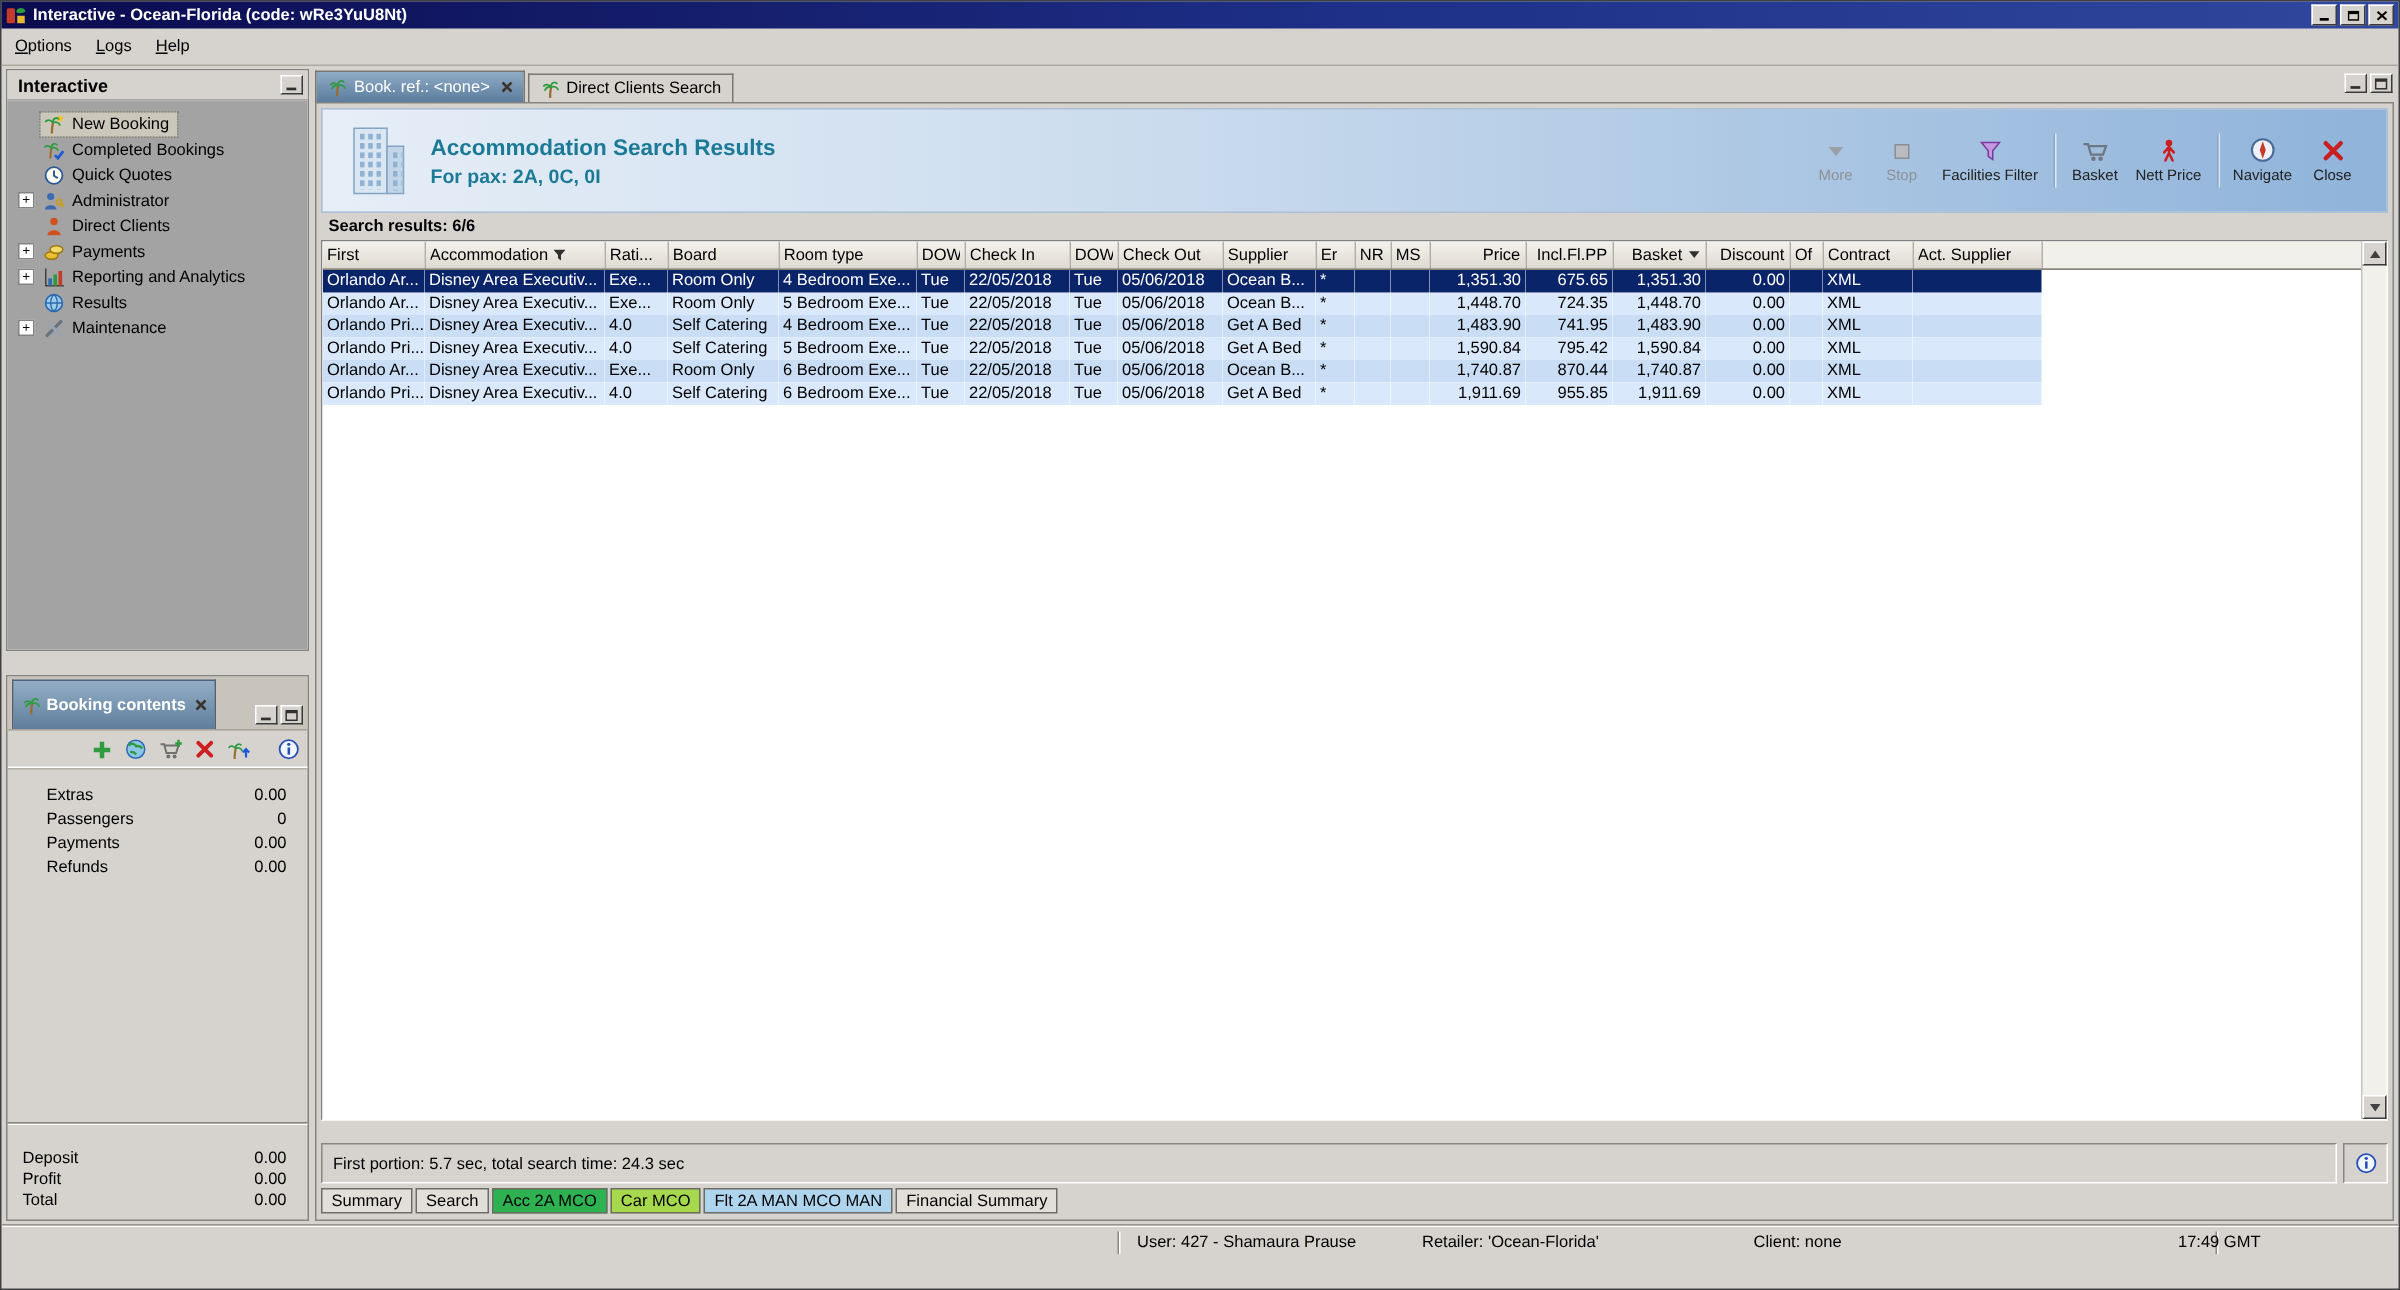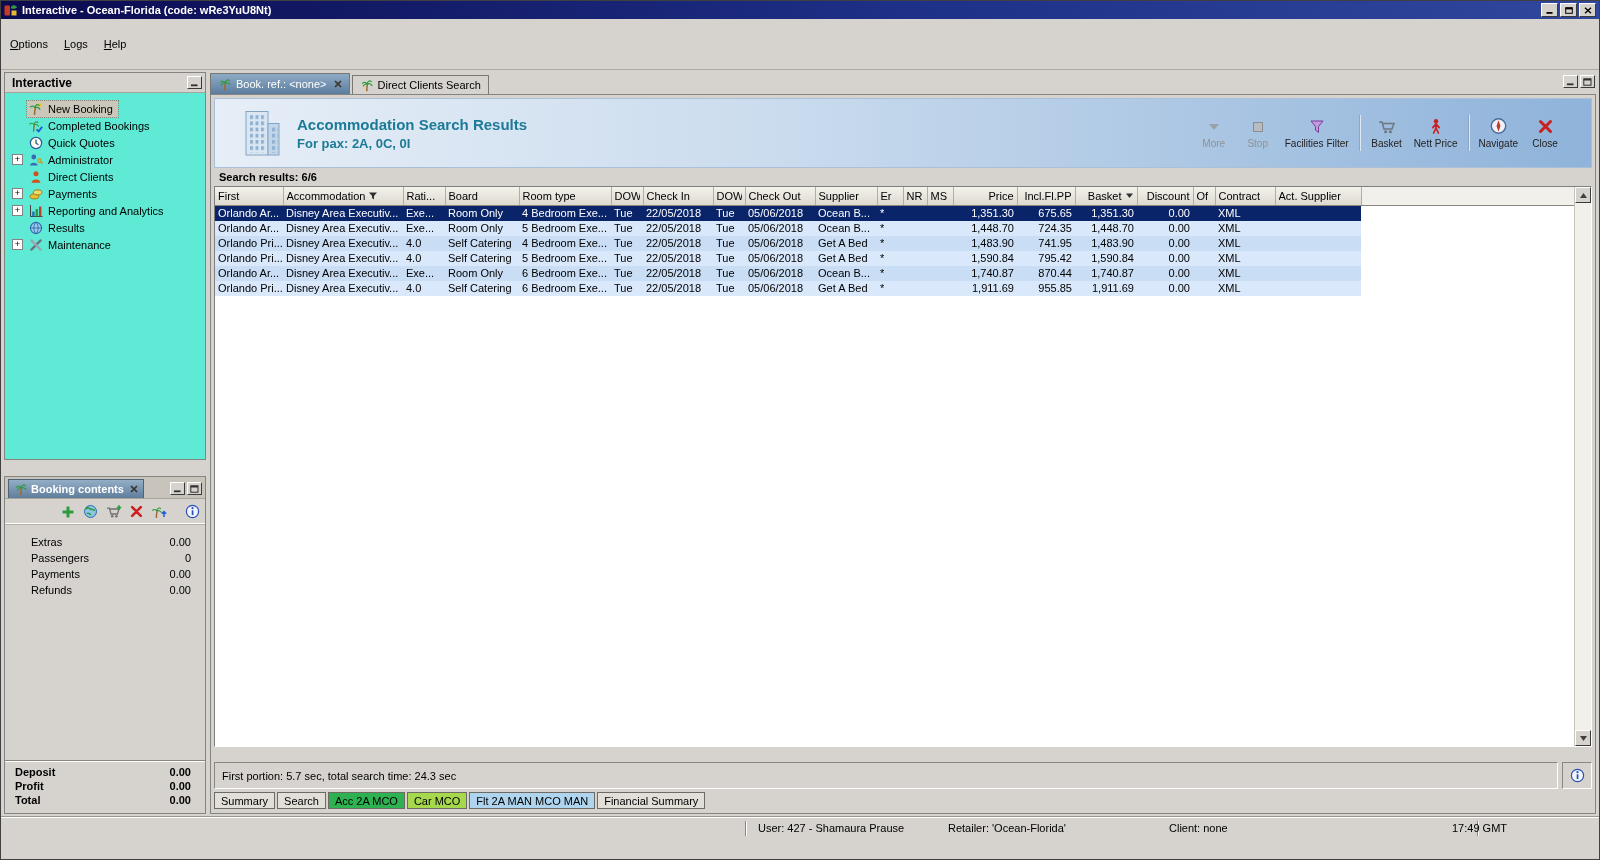--- a/index.html
+++ b/index.html
@@ -7,61 +7,61 @@
 body{font-family:"Liberation Sans","DejaVu Sans",sans-serif;font-size:11px;color:#000;background:#d6d3ce}
 .icon{display:inline-flex;align-items:center;justify-content:center;line-height:0}
 .window{width:1600px;height:860px;display:flex;flex-direction:column;background:#d6d3ce;border:1px solid #404040}
 
 .titlebar{flex:0 0 18px;background:linear-gradient(90deg,#0b0b4f 0%,#1d2f86 55%,#30479e 100%);display:flex;align-items:center;gap:4px;padding:0 3px;color:#fff}
 .title-text{flex:1;font-weight:bold;font-size:11px;white-space:nowrap;overflow:hidden}
 .win-btns{display:flex;gap:2px}
 .win-btn{width:17px;height:14px;background:#d6d3ce;border:1px solid;border-color:#fff #3a3a3a #3a3a3a #fff;display:inline-flex;align-items:center;justify-content:center;padding:0}
 
 .menubar{flex:0 0 21px;display:flex;align-items:center;padding-left:1px;border-bottom:1px solid #aeaaa2}
-.menu-item{display:inline-block;padding:19px 8px}
+.menu-item{display:inline-block;padding:6px 8px}
 .menu-item::first-letter{text-decoration:underline}
 
 .body{flex:1;display:flex;gap:4px;padding:2px 3px;min-height:0}
 .left-col{flex:0 0 202px;display:flex;flex-direction:column;gap:16px;min-height:0}
 .panel-border{border:1px solid #848480}
 .interactive-panel{flex:0 0 388px;display:flex;flex-direction:column;background:#fff;min-height:0}
 .ip-header{flex:0 0 20px;background:#d6d3ce;border-bottom:1px solid #a8a49c;display:flex;align-items:center;padding:0 3px 0 7px;font-weight:bold;font-size:12px}
 .ip-header .spacer{flex:1}
 .tiny-btn{width:15px;height:13px;background:#d6d3ce;border:1px solid;border-color:#fff #3a3a3a #3a3a3a #fff;display:inline-flex;align-items:center;justify-content:center;padding:0}
-.tree{flex:1;background:#5eead4;padding-top:7px;overflow:hidden}
+.tree{flex:1;background:#a3a3a3;padding-top:7px;overflow:hidden}
 .tree-row{height:17px;display:flex;align-items:center;padding-left:7px}
 .exp-slot{width:15px;display:inline-flex;align-items:center;flex:0 0 15px}
 .expander{width:11px;height:11px;border:1px solid #848284;background:#fff;font-size:9px;line-height:9px;text-align:center;color:#000}
 .tree-hl{display:inline-flex;align-items:center;gap:5px;padding:1px 5px 1px 2px}
 .tree-hl.selected{background:#cbc7ba;outline:1px dotted #8a8678}
 .tree-label{white-space:nowrap}
 
 .booking-panel{flex:1;display:flex;flex-direction:column;background:#d6d3ce;min-height:0}
 .bc-header{flex:0 0 21px;display:flex;align-items:flex-end;gap:2px;background:#c8c4bc;padding:2px 3px 0 3px;border-bottom:1px solid #a8a49c}
-.bc-tab{display:inline-flex;align-items:center;gap:4px;height:19px;padding:2px 5px;background:linear-gradient(#93aec6,#5f7e9c);border:1px solid #4e627a;border-bottom:none;color:#fff;font-weight:bold}
+.bc-tab{display:inline-flex;align-items:center;gap:4px;height:19px;padding:16px 5px;background:linear-gradient(#93aec6,#5f7e9c);border:1px solid #4e627a;border-bottom:none;color:#fff;font-weight:bold}
 .bc-head-btns{margin-left:auto;display:flex;gap:2px;padding-bottom:3px}
 .bc-toolbar{flex:0 0 26px;display:flex;align-items:center;gap:8px;padding-left:56px;border-bottom:1px solid #b4b0a8;box-shadow:inset 0 -1px 0 #fff}
 .bc-info-gap{margin-left:10px}
 .bc-list{padding:9px 8px 0 26px}
 .bc-row{display:flex;height:16px;align-items:center}
 .bc-lbl{flex:1;white-space:nowrap}
 .bc-val{padding-right:6px}
 .bc-spacer{flex:1}
-.bc-totals{border-top:1px solid #8a867e;box-shadow:inset 0 1px 0 #fff;padding:4px 8px 6px 10px;font-weight:bold}
+.bc-totals{border-top:1px solid #8a867e;box-shadow:inset 0 1px 0 #fff;padding:16px 8px 6px 10px;font-weight:normal}
 .bc-totals .bc-row{height:14px}
 
 .main-col{flex:1;display:flex;flex-direction:column;min-width:0;min-height:0}
 .main-tabbar{flex:0 0 22px;display:flex;align-items:flex-end;position:relative}
 .main-tab{display:inline-flex;align-items:center;gap:5px;padding:0 7px;border:1px solid #7a7670;border-bottom:none;margin-right:2px;height:21px;white-space:nowrap}
 .main-tab.active{background:linear-gradient(#8fabc6,#5c7d9e);color:#fff}
 .main-tab.inactive{background:#d6d3ce;color:#000;height:19px}
 .tab-close{display:inline-flex;margin-left:2px}
 .panel-ctl{position:absolute;right:1px;top:3px;display:flex;gap:2px}
 .main-panel{flex:1;border:1px solid #848480;background:#d6d3ce;display:flex;flex-direction:column;min-height:0;padding:3px 3px 4px 3px}
-.banner{flex:0 0 70px;background:linear-gradient(90deg,#e6eef7 0%,#cbdcee 40%,#8fb3da 100%);border:1px solid #aac0d8;display:flex;align-items:center;gap:12px;padding:0 24px}
+.banner{flex:0 0 70px;background:linear-gradient(90deg,#e6eef7 0%,#cbdcee 40%,#8fb3da 100%);border:1px solid #aac0d8;display:flex;align-items:center;gap:12px;padding:0 14px}
 .banner-titles{display:flex;flex-direction:column;gap:3px}
 .banner-title{font-size:15px;font-weight:bold;color:#1b7a96;white-space:nowrap}
 .banner-sub{font-size:13px;font-weight:bold;color:#1b7a96;white-space:nowrap}
 .banner-tools{margin-left:au to;margin-left:auto;display:flex;align-items:center}
 .tool{display:flex;flex-direction:column;align-items:center;justify-content:flex-start;gap:3px;min-width:44px;padding:2px 5px;font-size:10px;color:#222}
 .tool .icon{height:18px;align-items:flex-end}
 .tool-label{white-space:nowrap}
 .tool.disabled{color:#8e9296}
 .tool-sep{width:1px;height:36px;background:#8fa8c0;box-shadow:1px 0 0 #dce8f4;margin:0 5px}
 .results-strip{flex:0 0 18px;display:flex;align-items:center;padding-left:5px;font-weight:bold}

